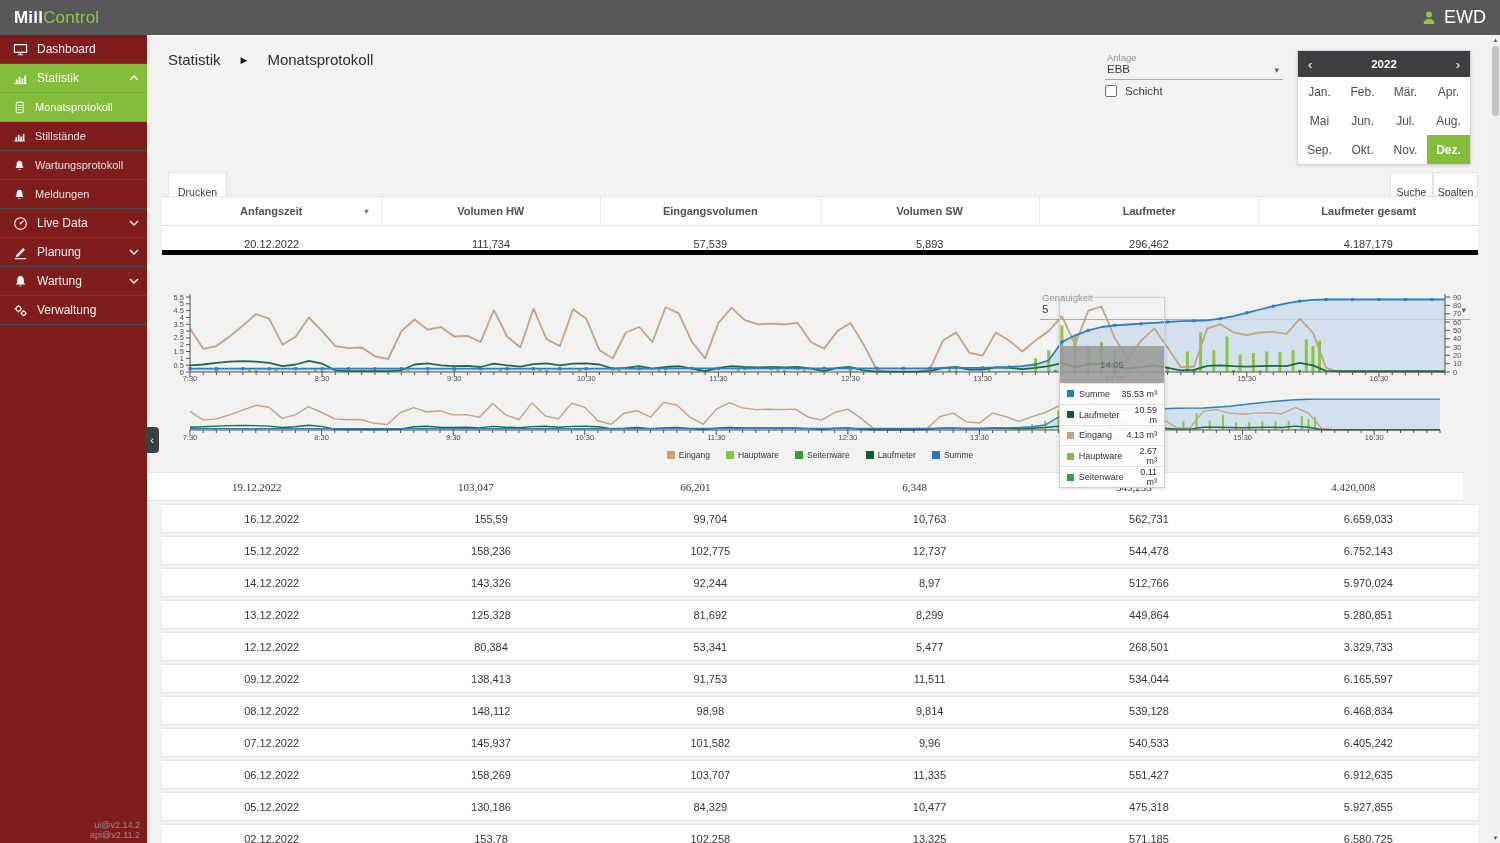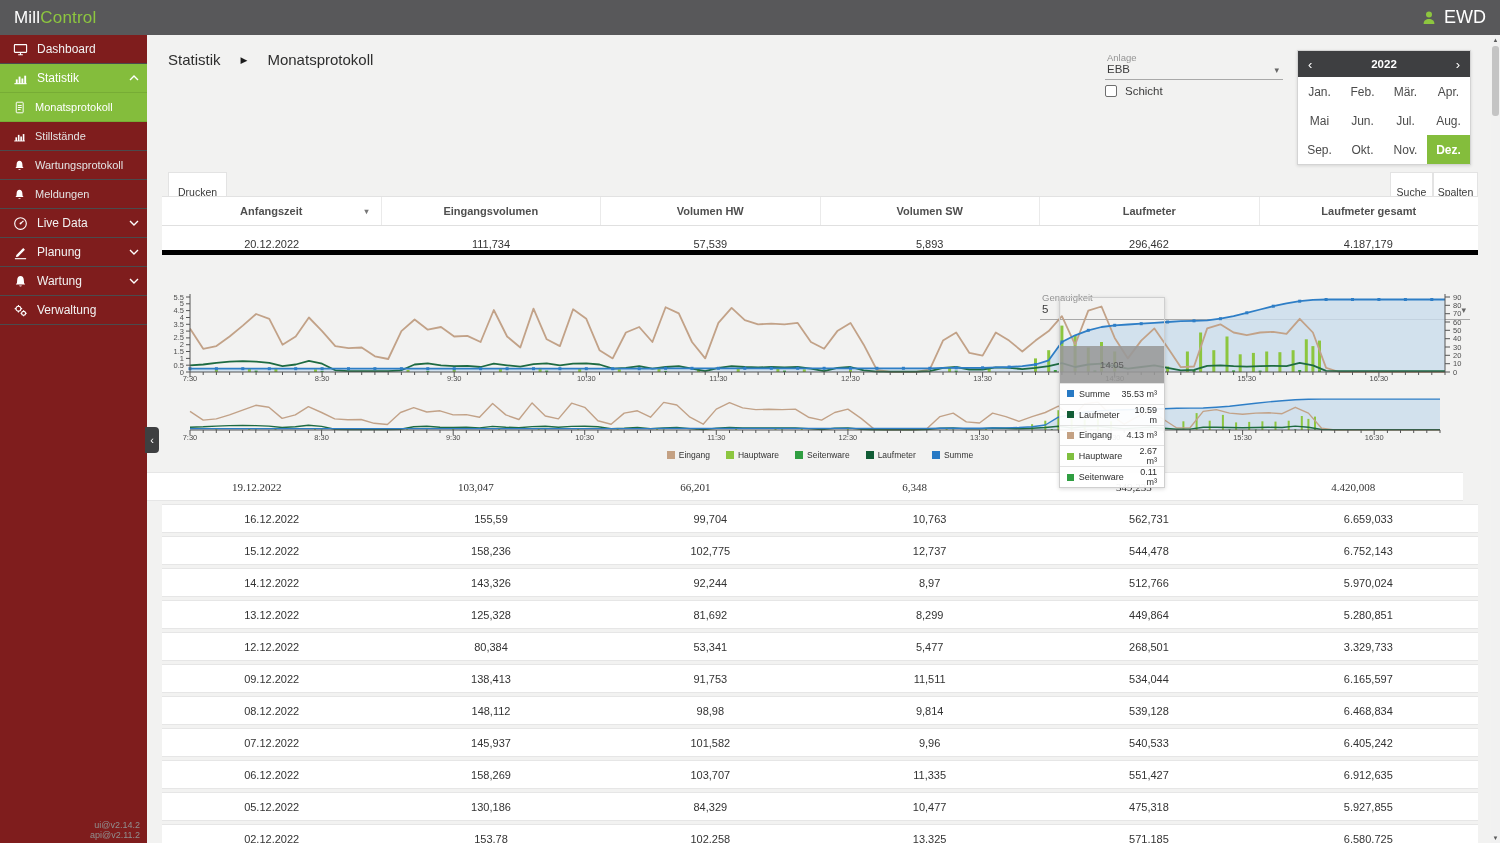--- a/index.html
+++ b/index.html
@@ -4,21 +4,21 @@
 <style>
   * { margin:0; padding:0; box-sizing:border-box; }
   html,body { width:1500px; height:843px; overflow:hidden; background:#F2F2F1;
     font-family:"Liberation Sans", sans-serif; }
   .abs { position:absolute; }
 
   
   .topbar { left:0; top:0; width:1500px; height:35px; background:#58585A;
     display:flex; align-items:center; justify-content:space-between; padding:0 14px; z-index:30; }
   .brand { font-size:17px; letter-spacing:.2px; }
-  .brand b { color:#fff; font-weight:400; }
+  .brand b { color:#fff; font-weight:700; }
   .brand span { color:#8DC63F; font-weight:400; }
   .userbox { display:flex; align-items:center; gap:7px; color:#fff; font-size:18px; }
 
   
   .sidebar { left:0; top:35px; width:147px; height:808px; background:#7f1d1d; z-index:25; }
   .nav-item { height:29px; display:flex; align-items:center; gap:9px; padding:0 8px 0 13px;
     border-bottom:1px solid #4A4B4D; color:#F2F2F2; font-size:12px; cursor:pointer; }
   .nav-item.sub { font-size:11px; color:#E4E4E4; }
   .nav-item.active { background:#84BD3C; border-bottom-color:#77AC35; color:#fff; }
   .nav-item .lbl { flex:1; white-space:nowrap; overflow:hidden; }
@@ -256,24 +256,24 @@
   <div class="abs btn" style="left:21px; top:137px;">Drucken</div>
   <div class="abs btn" style="left:1243px; top:137px; width:43px;">Suche</div>
   <div class="abs btn" style="left:1286px; top:137px; width:45px;">Spalten</div>
 
   <div class="abs t-head">
       <div class="th">
         <span>Anfangszeit</span>
         <span class="sort-caret">▾</span>
       </div>
       <div class="th">
+        <span>Volumen HW</span>
+      </div>
+      <div class="th">
         <span>Eingangsvolumen</span>
-      </div>
-      <div class="th">
-        <span>Volumen HW</span>
       </div>
       <div class="th">
         <span>Volumen SW</span>
       </div>
       <div class="th">
         <span>Laufmeter</span>
       </div>
       <div class="th">
         <span>Laufmeter gesamt</span>
       </div>

